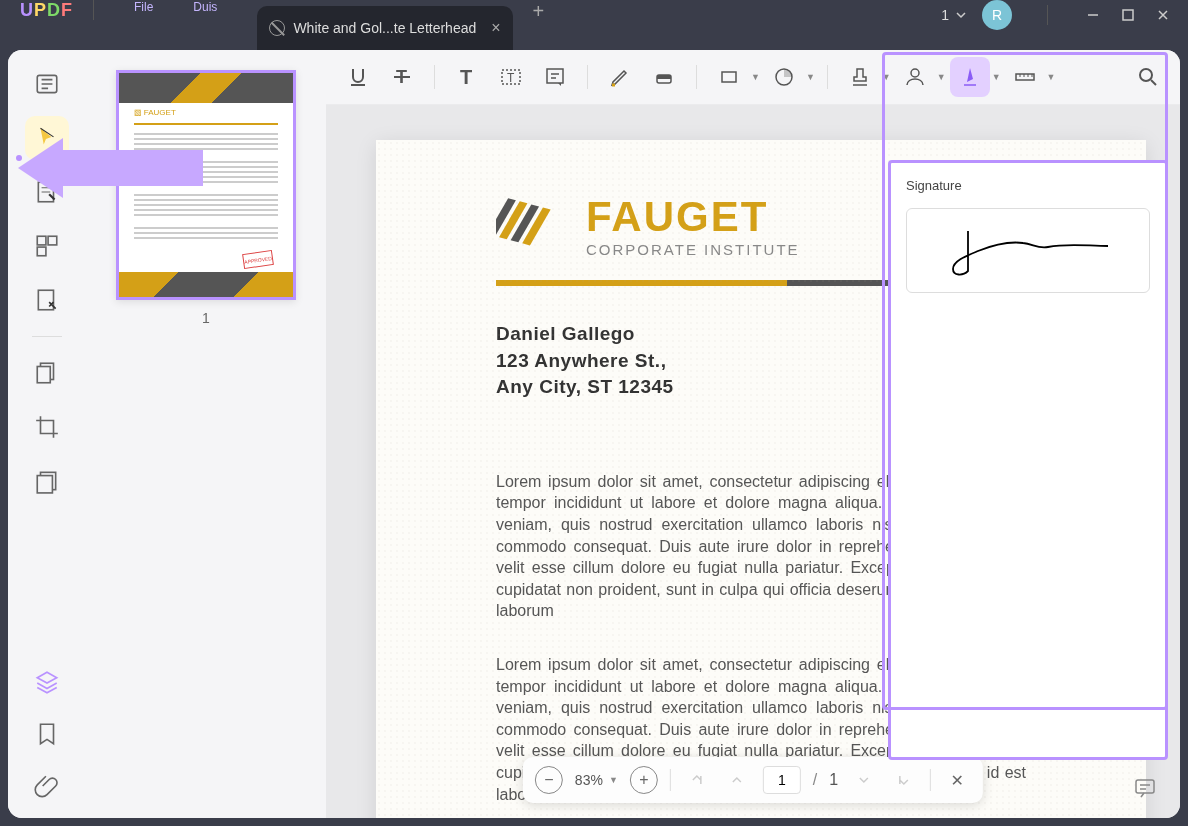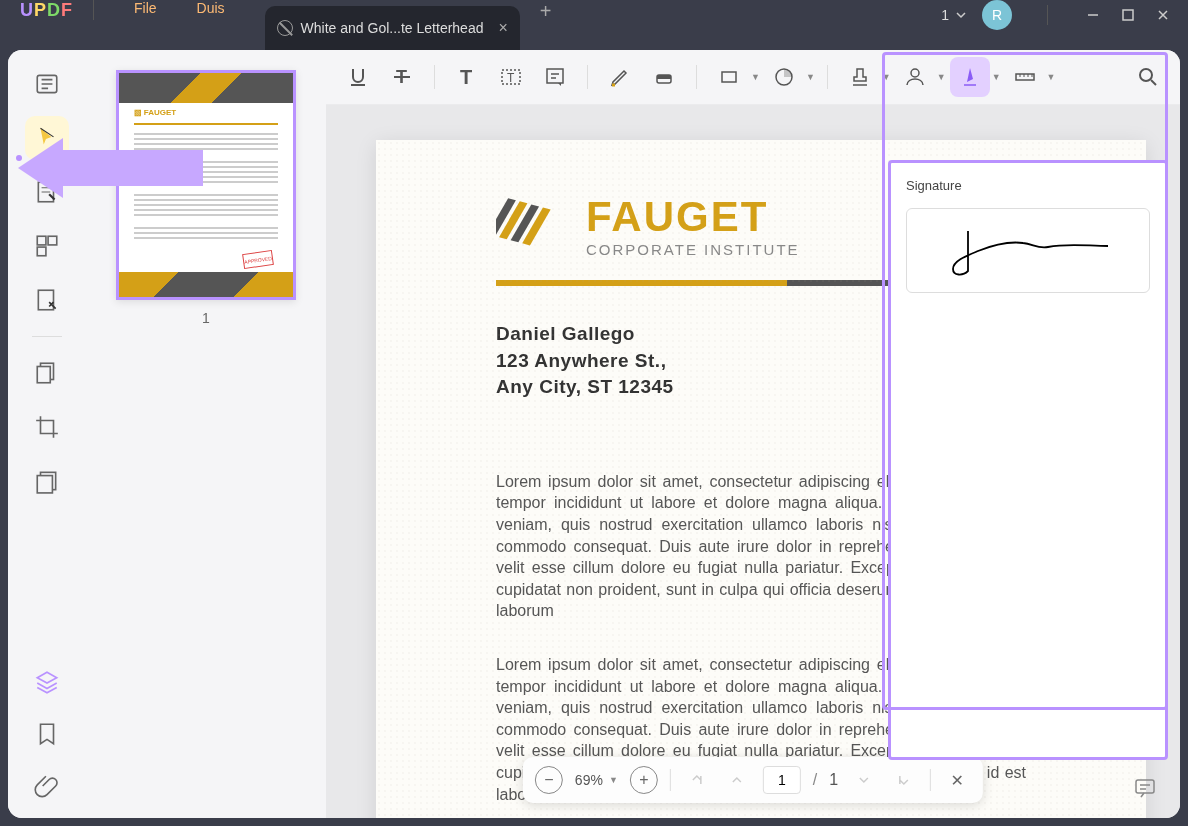--- a/index.html
+++ b/index.html
@@ -6,21 +6,21 @@
 body { width: 1188px; height: 826px; background: #3a3d4a; overflow: hidden; position: relative; }
 
 
 .titlebar { height: 50px; background: #3a3d4a; display: flex; color: #e0e0e0; position: relative; }
 .logo { margin-left: 20px; font-weight: bold; font-size: 18px; letter-spacing: 1px; }
 .logo .u { color: #b992ff; }
 .logo .p { color: #ffd966; }
 .logo .d { color: #7ed968; }
 .logo .f { color: #ff7b7b; }
 .divider-v { width: 1px; height: 20px; background: #555; margin: 0 20px; }
-.menu-item { color: #fdba74; font-size: 14px; margin: 0 20px; cursor: pointer; }
+.menu-item { color: #c4b5fd; font-size: 12px; margin: 0 20px; cursor: pointer; }
 .tab { height: 44px; background: #24262e; border-radius: 10px 10px 0 0; display: flex; align-items: center; padding: 8px 12px; margin-left: 20px; color: #ddd; font-size: 14px; margin-top: 6px; }
 .tab-icon { width: 16px; height: 16px; border: 1.5px solid #999; border-radius: 50%; margin-right: 8px; position: relative; }
 .tab-icon::after { content: ''; position: absolute; width: 18px; height: 1.5px; background: #999; top: 7px; left: -1px; transform: rotate(45deg); }
 .tab-close { margin-left: 15px; color: #aaa; cursor: pointer; font-size: 16px; }
 .add-tab { color: #aaa; margin-left: 20px; font-size: 20px; cursor: pointer; }
 .titlebar-right { position: absolute; right: 15px; display: flex; align-items: center; gap: 15px; }
 .titlebar-right .count { color: #ddd; font-size: 14px; display: flex; align-items: center; gap: 6px; }
 .avatar { width: 30px; height: 30px; border-radius: 50%; background: #7cc4d6; color: #fff; display: flex; align-items: center; justify-content: center; font-size: 14px; font-weight: 500; }
 .win-btn { color: #ccc; cursor: pointer; width: 20px; display: flex; justify-content: center; }
 
@@ -85,21 +85,21 @@
 .pager-input { width: 38px; height: 28px; border: 1px solid #ddd; border-radius: 4px; text-align: center; font-size: 14px; }
 .pager-sep-v { width: 1px; height: 22px; background: #ddd; }
 
 
 .right-icons { position: absolute; right: 20px; bottom: 15px; display: flex; flex-direction: column; gap: 15px; z-index: 7; }
 .right-icons .ic { width: 30px; height: 30px; display: flex; align-items: center; justify-content: center; color: #888; cursor: pointer; }
 
 
 .mini-header { position: absolute; top: 0; left: 0; right: 0; height: 30px; background: linear-gradient(135deg, #555 40%, #d4a017 40%, #d4a017 60%, #555 60%); }
 .mini-footer { position: absolute; bottom: 0; left: 0; right: 0; height: 25px; background: linear-gradient(135deg, #d4a017 30%, #555 30%, #555 70%, #d4a017 70%); }
-.mini-logo { position: absolute; top: 35px; left: 15px; font-size: 8px; color: #d4a017; font-weight: bold; }
+.mini-logo { position: absolute; top: 35px; left: 15px; font-size: 8px; color: #d4a017; font-weight: normal; }
 .mini-bar { position: absolute; top: 50px; left: 15px; right: 15px; height: 2px; background: #d4a017; }
 .mini-text { position: absolute; top: 60px; left: 15px; right: 15px; }
 .mini-line { height: 2px; background: #ccc; margin-bottom: 3px; }
 .mini-stamp { position: absolute; bottom: 30px; right: 20px; width: 30px; height: 15px; border: 1px solid #d44; transform: rotate(-8deg); font-size: 5px; color: #d44; display: flex; align-items: center; justify-content: center; }
 </style>
 </head>
 <body>
 
 <div class="titlebar">
   <div class="logo">
@@ -397,21 +397,21 @@
       <div class="sig-preview">
         <svg viewBox="0 0 180 60">
           <path d="M30 10 C30 30, 30 45, 30 50 C25 55, 15 55, 15 48 C15 40, 28 35, 40 30 C55 24, 70 20, 85 22 C95 23, 100 28, 110 26 C130 22, 150 25, 170 25" stroke="#000" stroke-width="1.8" fill="none"></path>
         </svg>
       </div>
     </div>
 
     <div class="pager">
       <div class="pager-btn circle">−</div>
       <div class="pager-zoom">
-        <span>69%</span>
+        <span>83%</span>
         <span class="tool-caret">▼</span>
       </div>
       <div class="pager-btn circle">+</div>
       <div class="pager-sep-v"></div>
       <div class="pager-btn disabled">
           <svg width="14" height="14" viewBox="0 0 14 14">
             <path d="M3 3h8M7 11l-4-4 4-4" stroke="#ccc" stroke-width="1.5" fill="none" transform="rotate(90 7 7)"></path>
           </svg>
         </div>
       <div class="pager-btn disabled">

